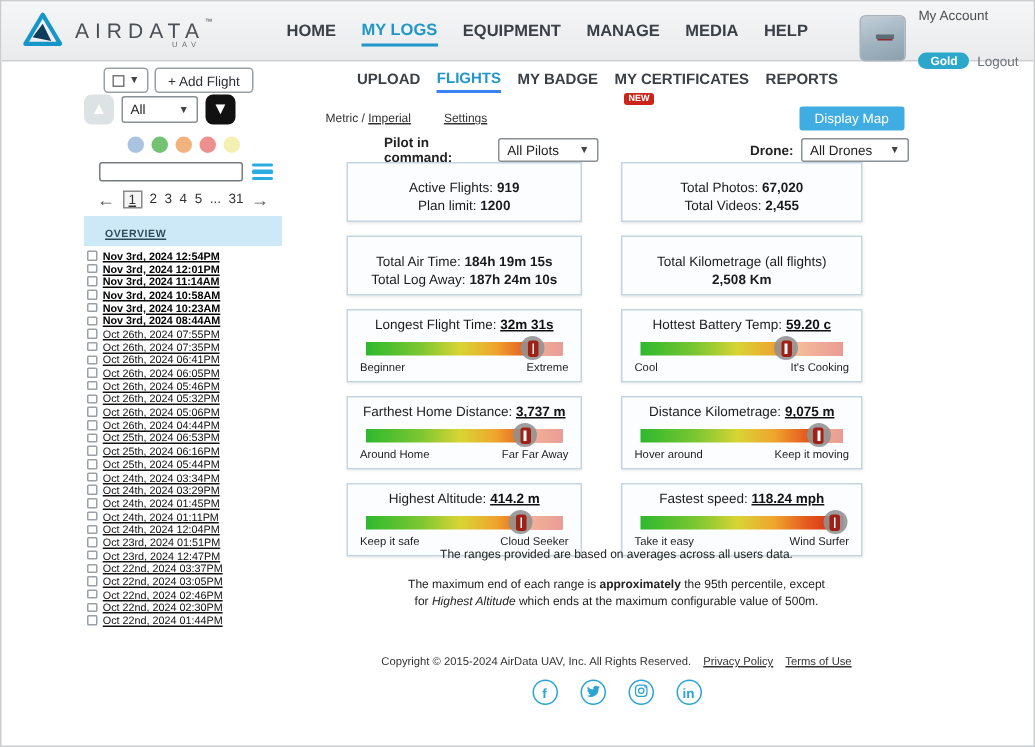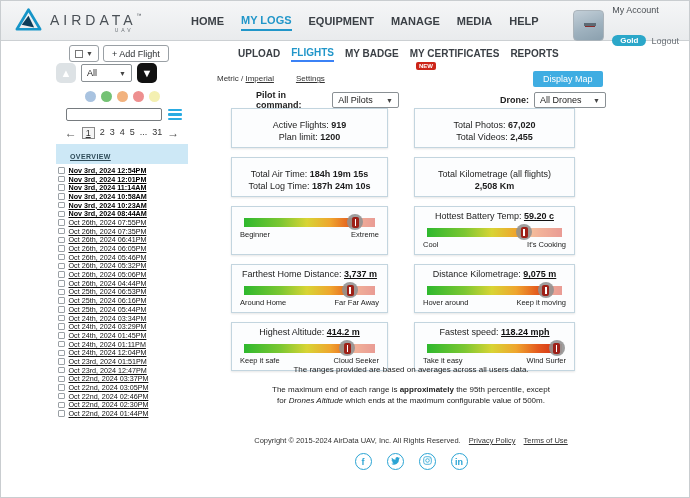--- a/index.html
+++ b/index.html
@@ -351,27 +351,28 @@
       <div class="box stat-box">
         <div class="stat-line"><span class="sl">Active Flights: </span><b class="sv">919</b></div>
         <div class="stat-line"><span class="sl">Plan limit: </span><b class="sv">1200</b></div>
       </div>
       <div class="box stat-box">
         <div class="stat-line"><span class="sl">Total Photos: </span><b class="sv">67,020</b></div>
         <div class="stat-line"><span class="sl">Total Videos: </span><b class="sv">2,455</b></div>
       </div>
       <div class="box stat-box">
         <div class="stat-line"><span class="sl">Total Air Time: </span><b class="sv">184h 19m 15s</b></div>
-        <div class="stat-line"><span class="sl">Total Log Time: </span><b class="sv">187h 24m 10s</b></div>
+        <div class="stat-line"><span class="sl">Total Log Away: </span><b class="sv">187h 24m 10s</b></div>
       </div>
       <div class="box stat-box">
         <div class="stat-line"><span class="sl">Total Kilometrage (all flights)</span></div>
         <div class="stat-line"><b class="sv">2,508 Km</b></div>
       </div>
       <div class="box gauge-box">
+        <div class="g-title"><span>Longest Flight Time: </span><span class="g-value">32m 31s</span></div>
         <div class="bar-wrap">
           <div class="bar">
             <div class="fade" style="left: 85%;"></div>
           </div>
           <div class="knob" style="left: 85%;">
             <div class="knob-inner">
               <div class="knob-line"></div>
             </div>
           </div>
         </div>
@@ -462,21 +463,21 @@
         </div>
         <div class="g-labels">
           <span>Take it easy</span>
           <span>Wind Surfer</span>
         </div>
       </div>
     </div>
 
   <div class="notes">
     <p>The ranges provided are based on averages across all users data.</p>
-    <p id="note-line-2"><span>The maximum end of each range is </span><span class="seg-b">approximately</span><span> the 95th percentile, except</span><br><span>for </span><span class=" seg-i">Drones Altitude</span><span> which ends at the maximum configurable value of 500m.</span></p>
+    <p id="note-line-2"><span>The maximum end of each range is </span><span class="seg-b">approximately</span><span> the 95th percentile, except</span><br><span>for </span><span class=" seg-i">Highest Altitude</span><span> which ends at the maximum configurable value of 500m.</span></p>
   </div>
 
   <div class="footer">
     <div class="copyright">
       <span>Copyright © 2015-2024 AirData UAV, Inc. All Rights Reserved.</span>
       <span class="foot-link">Privacy Policy</span>
       <span class="foot-link">Terms of Use</span>
     </div>
     <div class="social" id="social-row">
         <span class="soc">

